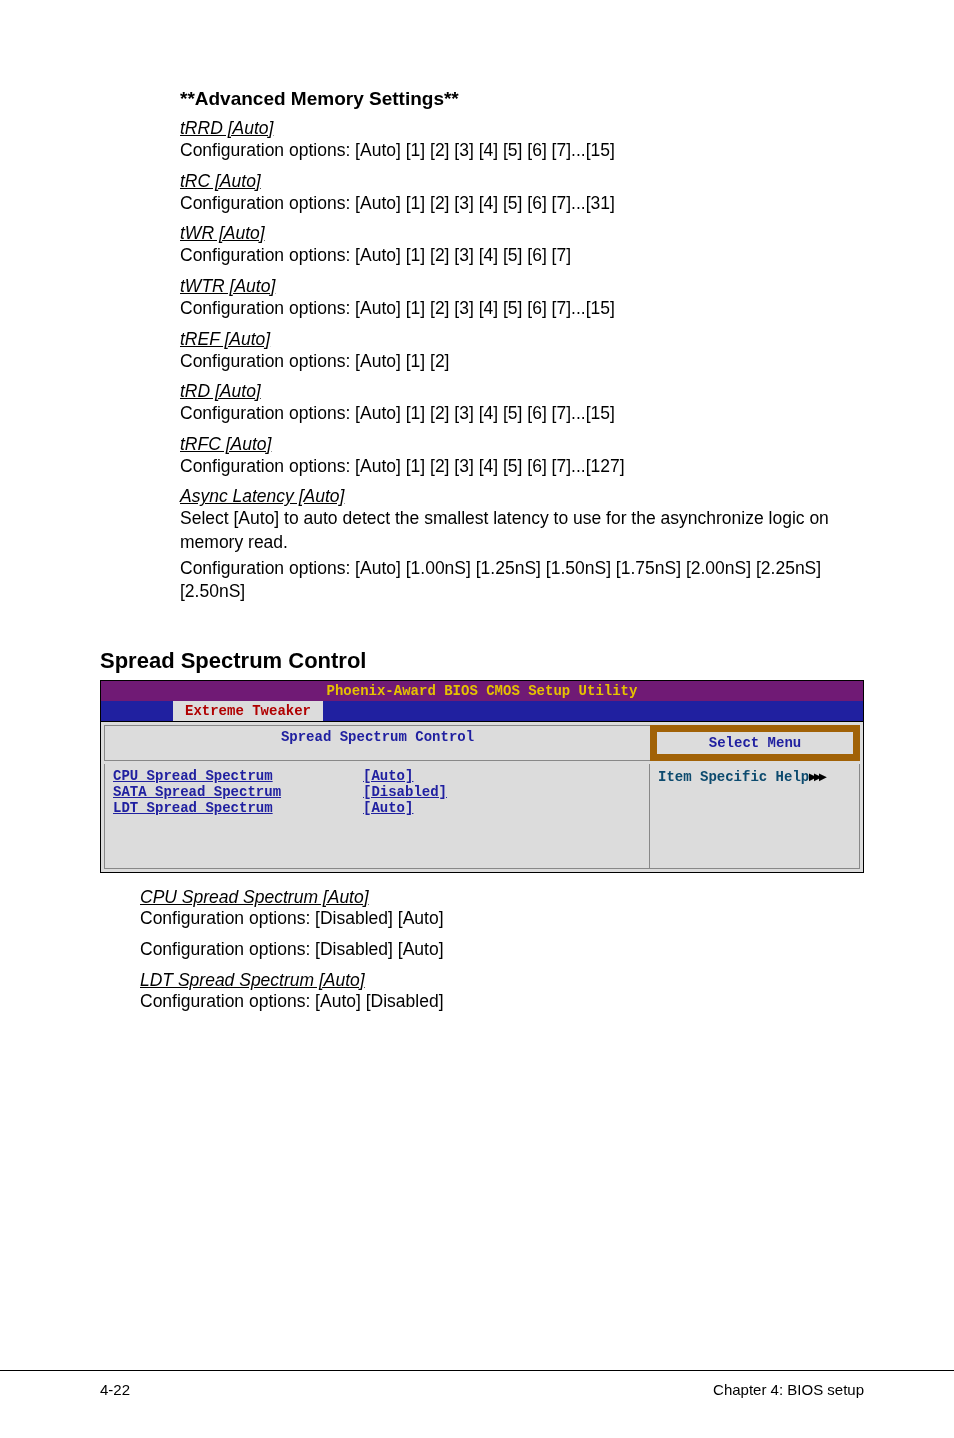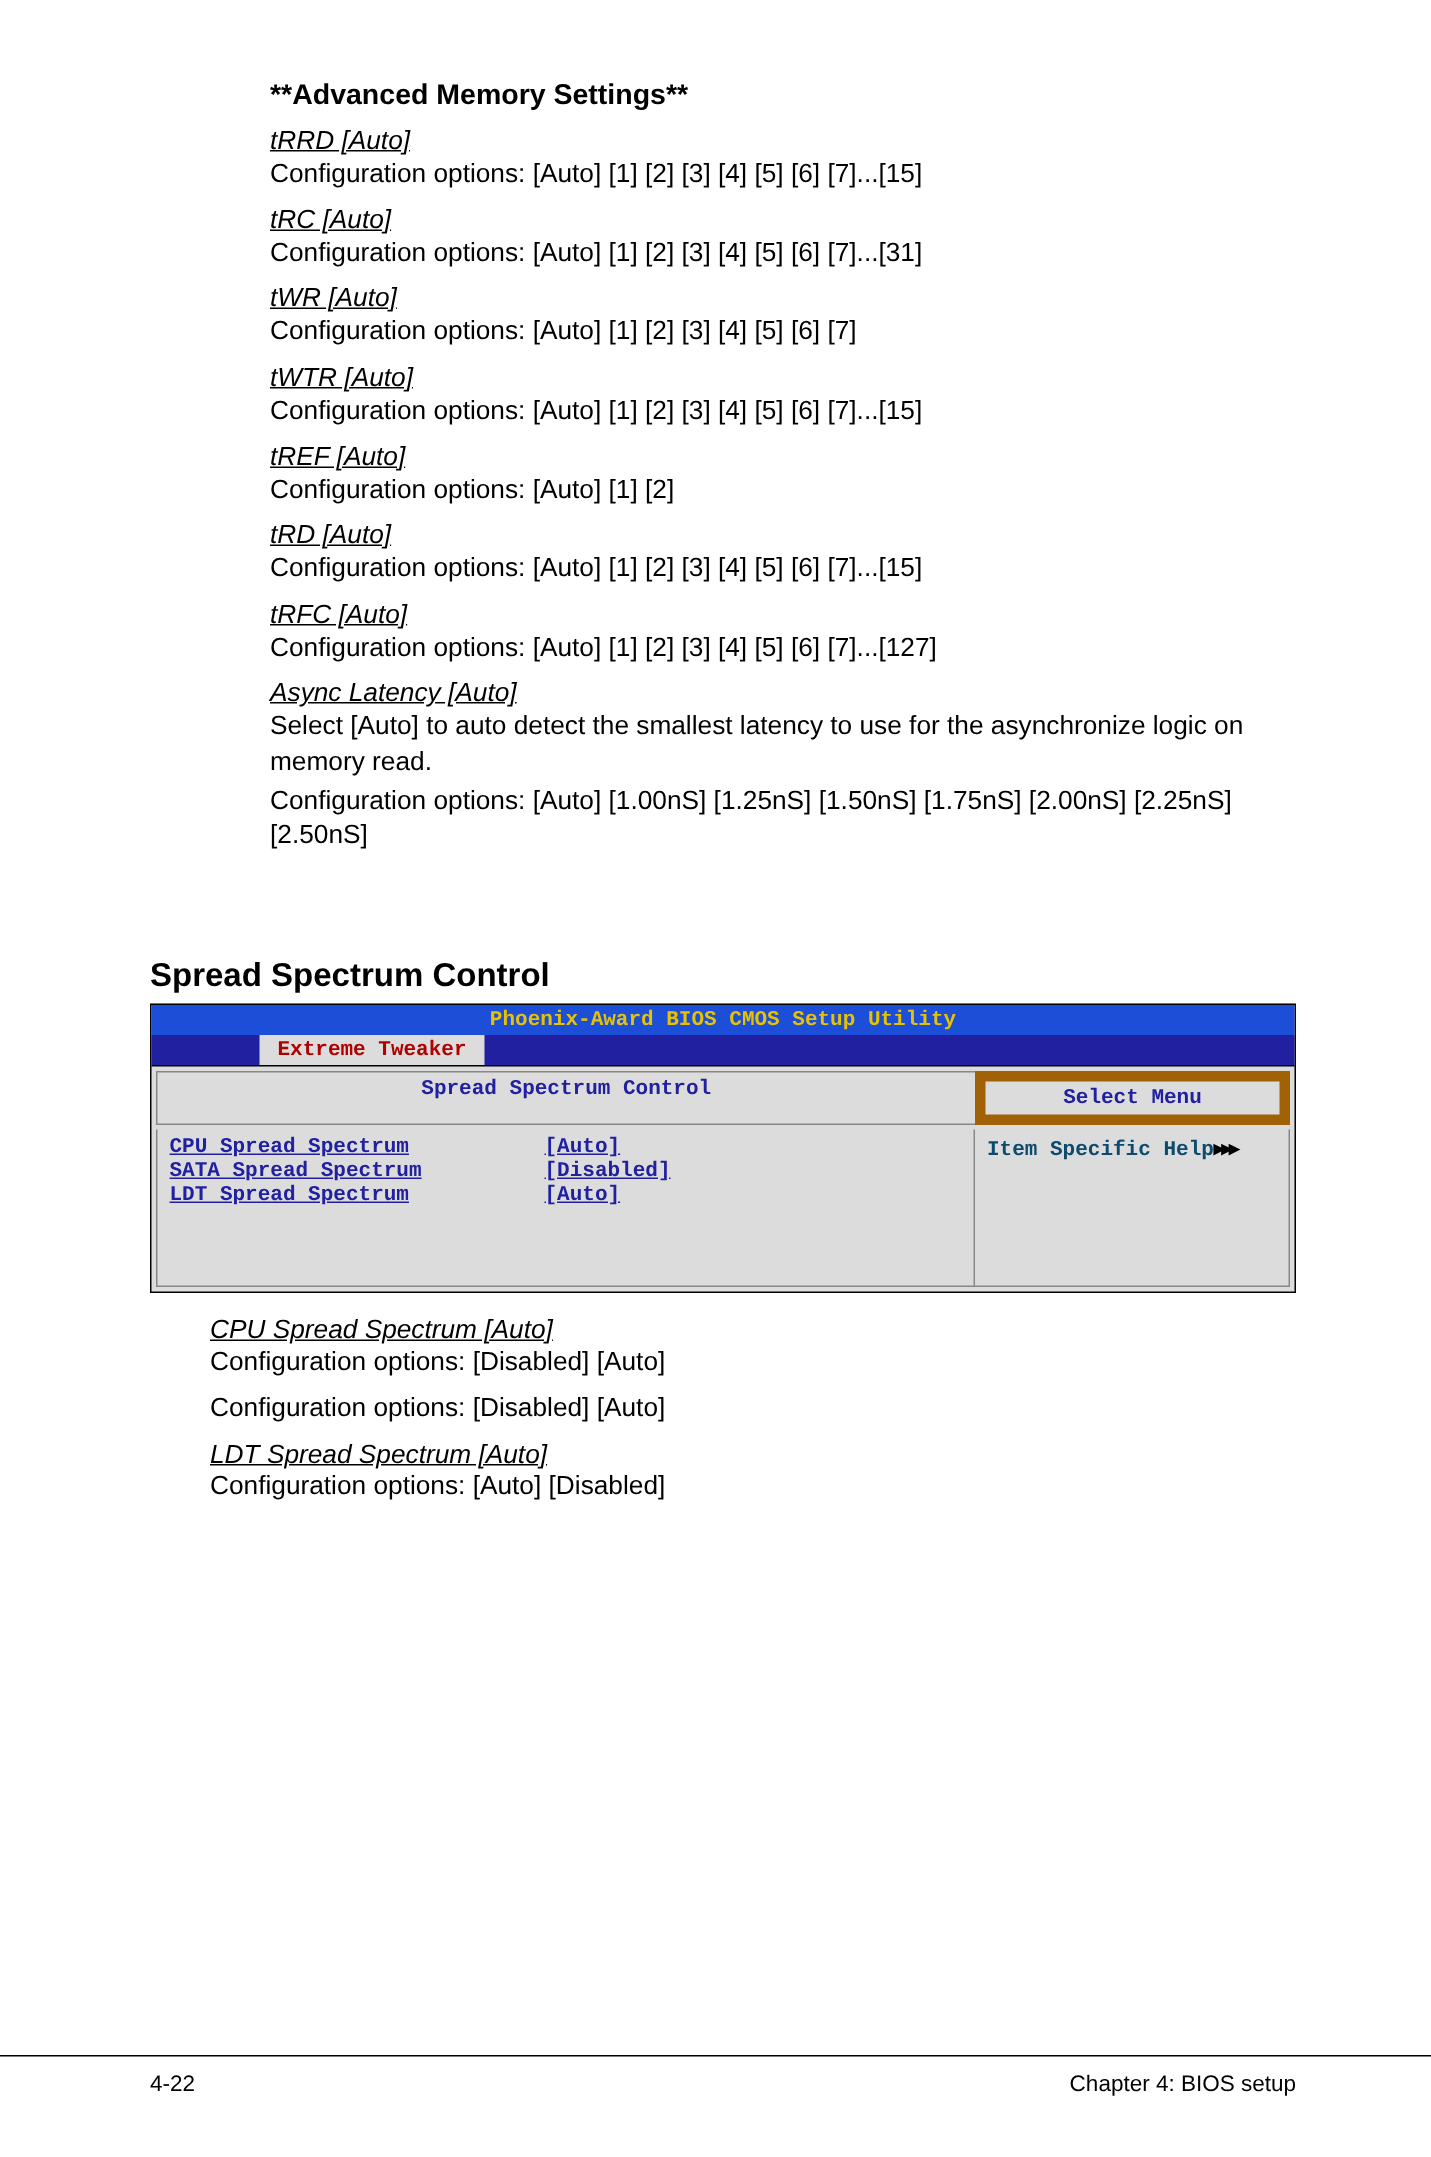--- a/index.html
+++ b/index.html
@@ -5,56 +5,56 @@
   * { margin: 0; padding: 0; box-sizing: border-box; }
   body {
     font-family: Arial, Helvetica, sans-serif;
     width: 954px;
     height: 1438px;
     background: #fff;
     color: #000;
     position: relative;
   }
   .content {
-    padding: 53px 90px 0 180px;
+    padding: 88px 90px 0 180px;
   }
   .section-title {
     font-weight: bold;
     font-size: 19px;
     margin-bottom: 6px;
   }
   .item-title {
     font-style: italic;
     text-decoration: underline;
     font-size: 17.5px;
     margin-top: 8px;
   }
   .item-desc {
     font-size: 17.5px;
     line-height: 1.35;
     margin-bottom: 2px;
   }
   .second-section {
     margin-left: -80px;
-    margin-top: 68px;
+    margin-top: 44px;
   }
   .second-section-title {
     font-weight: bold;
     font-size: 22px;
     margin-bottom: 6px;
   }
   .bios-box {
     border: 1px solid #000;
     background: #dcdcdc;
     font-family: "Courier New", monospace;
     font-size: 14px;
     font-weight: bold;
   }
   .bios-title {
-    background: #1d4ed8;
+    background: #701a75;
     color: #e6c200;
     text-align: center;
     padding: 2px 0;
   }
   .bios-tabs {
     display: flex;
     background: #2020a0;
     padding: 0;
   }
   .tab-spacer {

